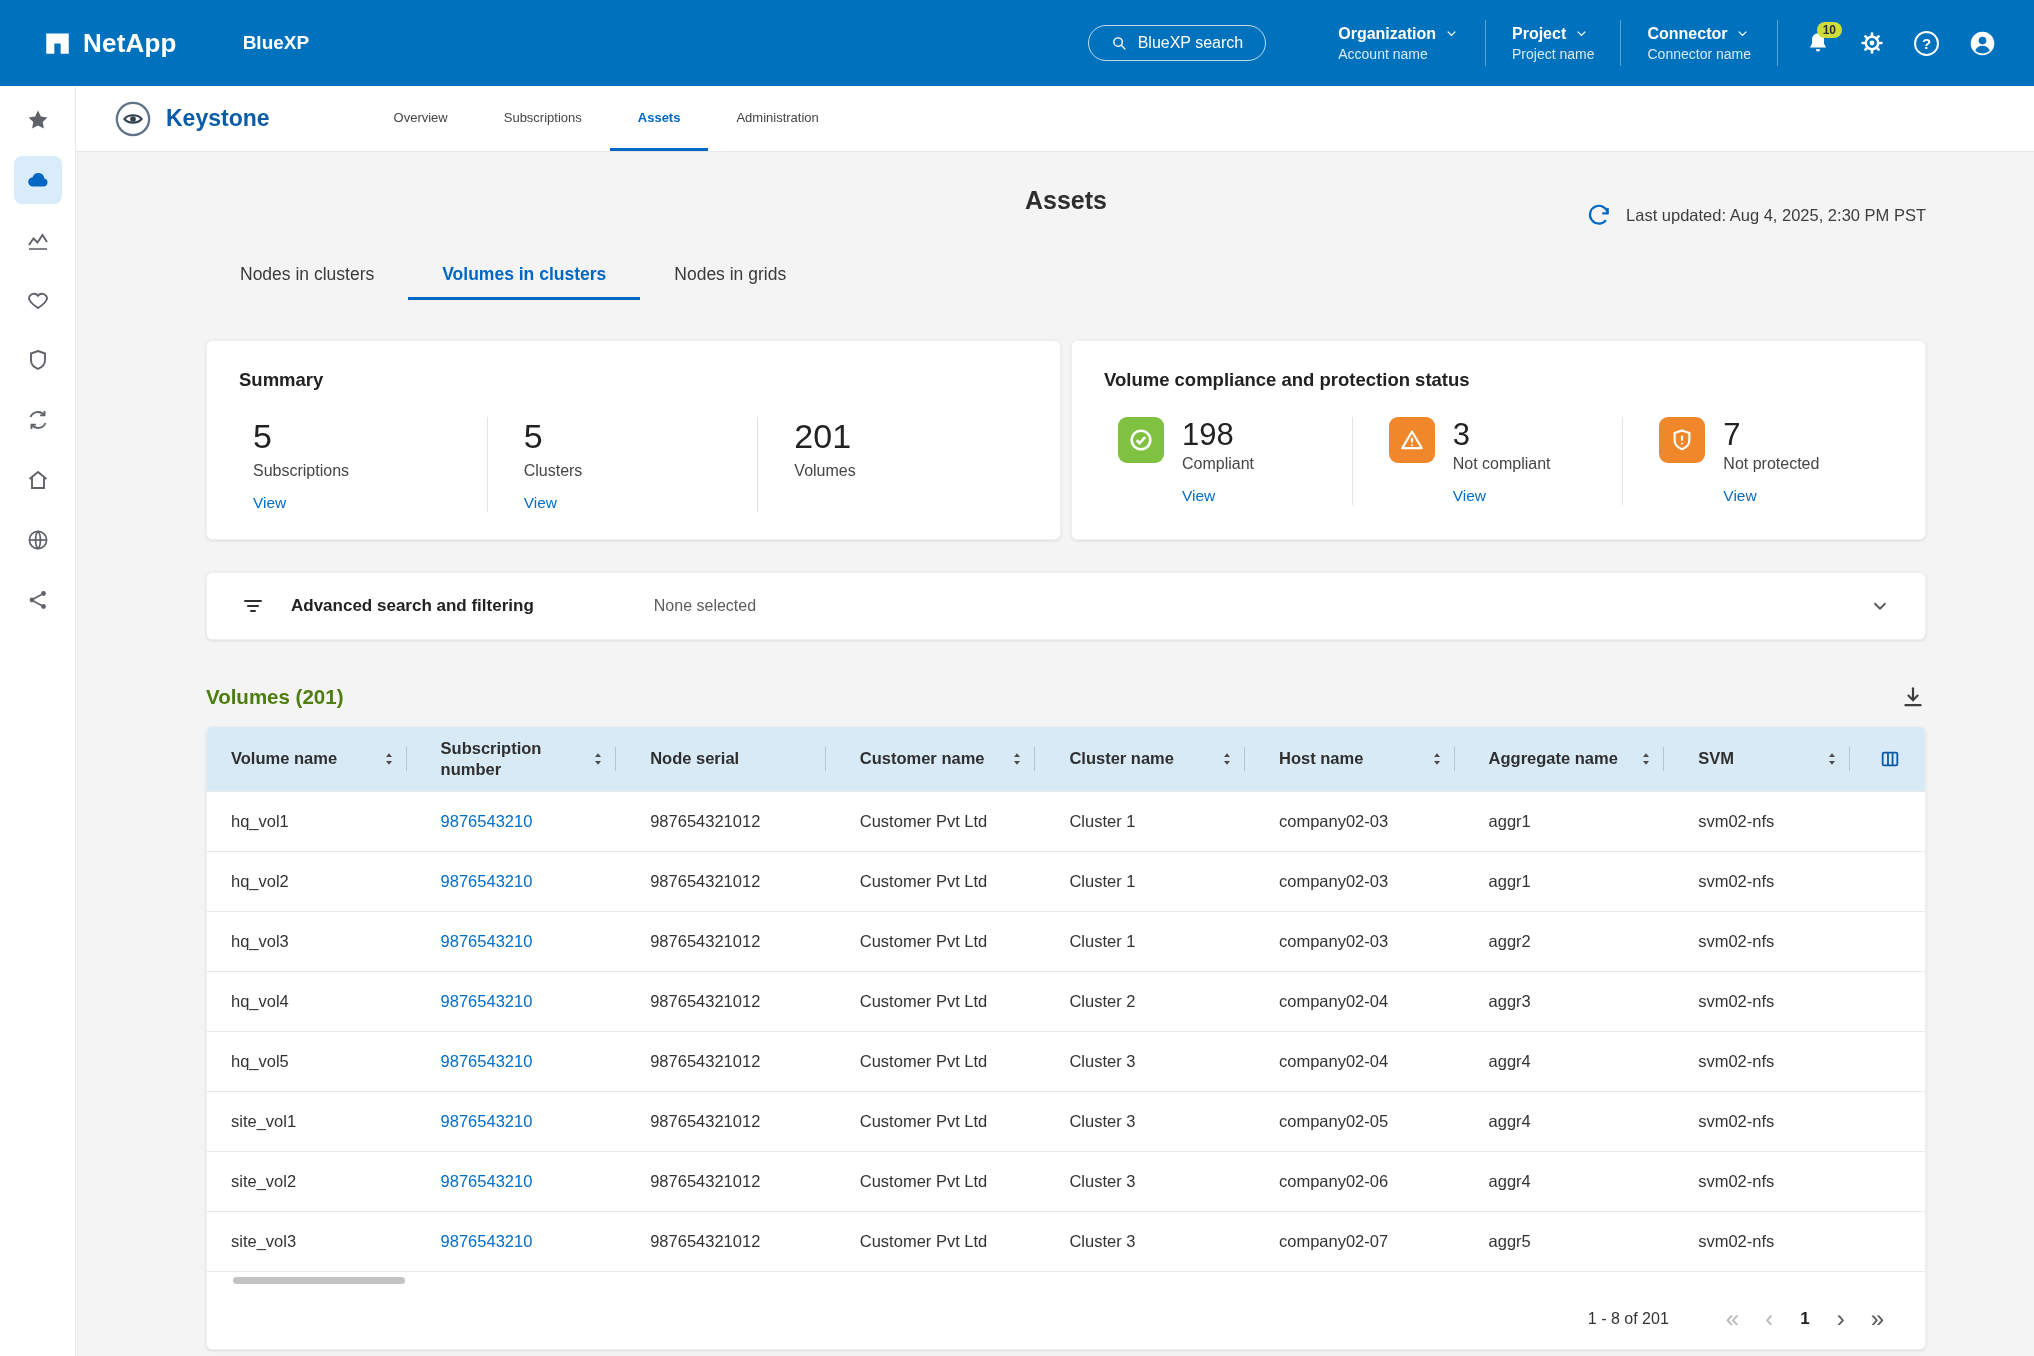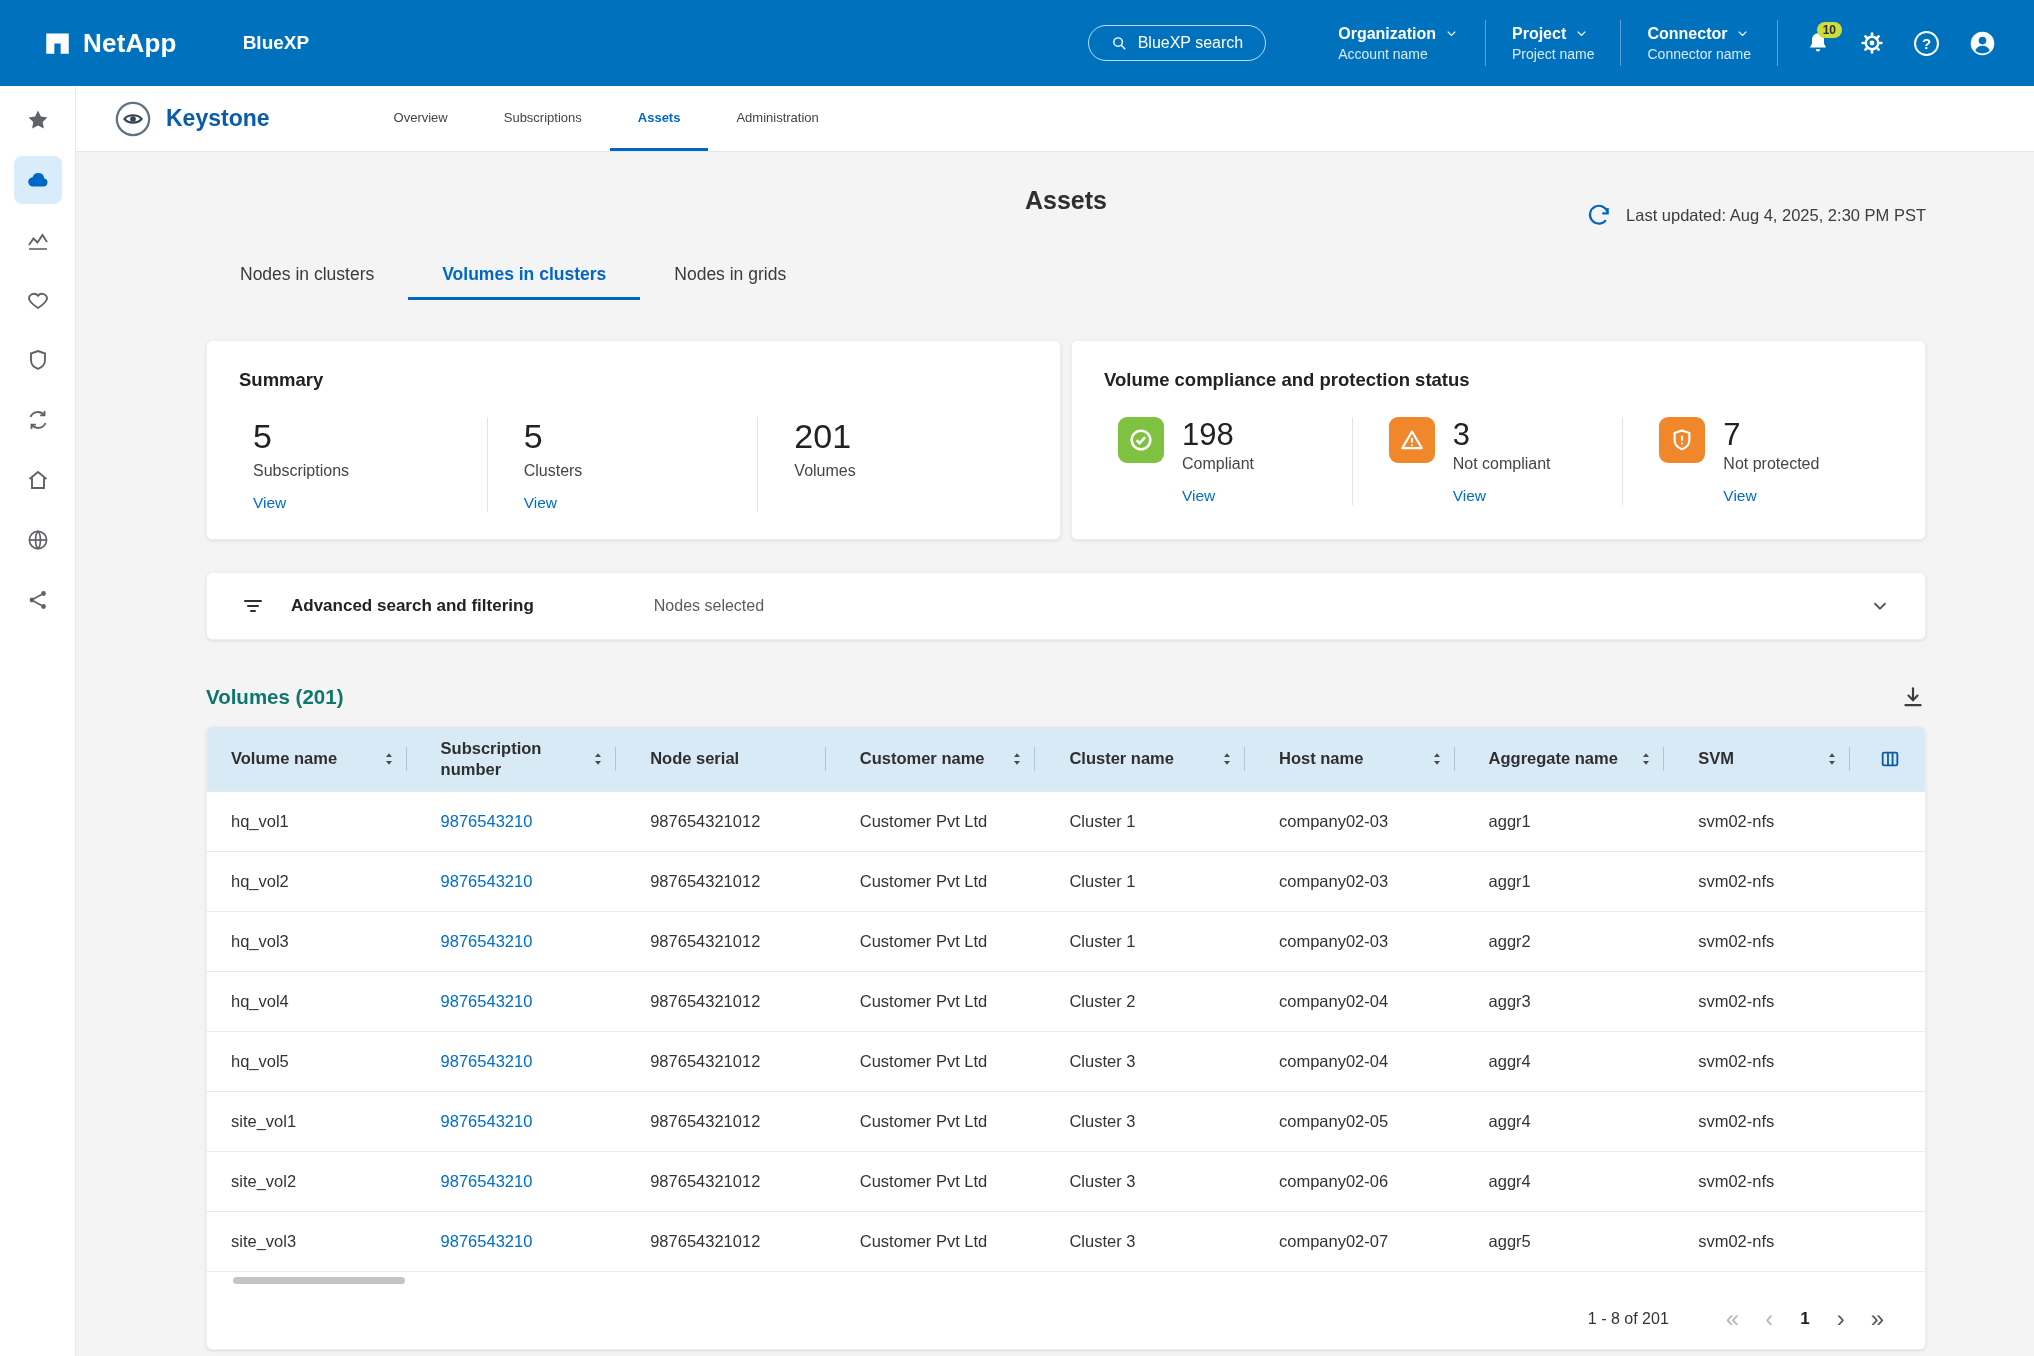--- a/index.html
+++ b/index.html
@@ -106,21 +106,21 @@
   .filter-bar {
     margin-top:32px; height:68px; background:#fff; border-radius:6px; display:flex;
     align-items:center; padding:0 34px; box-shadow:0 1px 3px rgba(0,0,0,.10);
     border:1px solid #EFEFEF; cursor:pointer;
   }
   .filter-title { font-size:17px; font-weight:700; color:#222; margin-left:26px; }
   .filter-status { font-size:16px; color:#5c5c5c; margin-left:120px; }
   .filter-chevron { margin-left:auto; color:#555; display:flex; }
   
   .table-head-row { display:flex; align-items:center; justify-content:space-between; margin-top:44px; }
-  .section-title { font-size:20.5px; font-weight:700; color:#0f766e; }
+  .section-title { font-size:20.5px; font-weight:700; color:#4d7c0f; }
   .download-btn { cursor:pointer; display:flex; }
   .table-card {
     margin-top:16px; background:#fff; border-radius:6px; overflow:hidden;
     box-shadow:0 1px 3px rgba(0,0,0,.10); border:1px solid #EFEFEF;
   }
   table { width:100%; border-collapse:collapse; table-layout:fixed; }
   thead th { background:#D9EAF7; height:64px; padding:8px 10px 8px 24px; text-align:left; }
   .th-inner { display:flex; align-items:center; justify-content:space-between; gap:8px; }
   .th-label { font-size:16.5px; font-weight:600; color:#2f2f2f; line-height:1.25; }
   .th-right { display:flex; align-items:center; gap:10px; flex-shrink:0; }
@@ -446,21 +446,21 @@
 
     <div class="filter-bar">
       <span style="display:flex">
         <svg viewBox="0 0 24 24" width="24" height="24" stroke="#2f2f2f" stroke-width="2" stroke-linecap="round">
             <line x1="4" y1="7" x2="20" y2="7"></line>
             <line x1="7" y1="12" x2="17" y2="12"></line>
             <line x1="10" y1="17" x2="14" y2="17"></line>
           </svg>
       </span>
       <span class="filter-title">Advanced search and filtering</span>
-      <span class="filter-status">Nodes selected</span>
+      <span class="filter-status">None selected</span>
       <span class="filter-chevron">
         <svg viewBox="0 0 24 24" width="22" height="22">
             <path d="M6 9l6 6 6-6" fill="none" stroke="#555" stroke-width="2"></path>
           </svg>
       </span>
     </div>
 
     <div class="table-head-row">
       <div class="section-title">Volumes (201)</div>
       <span class="download-btn">

